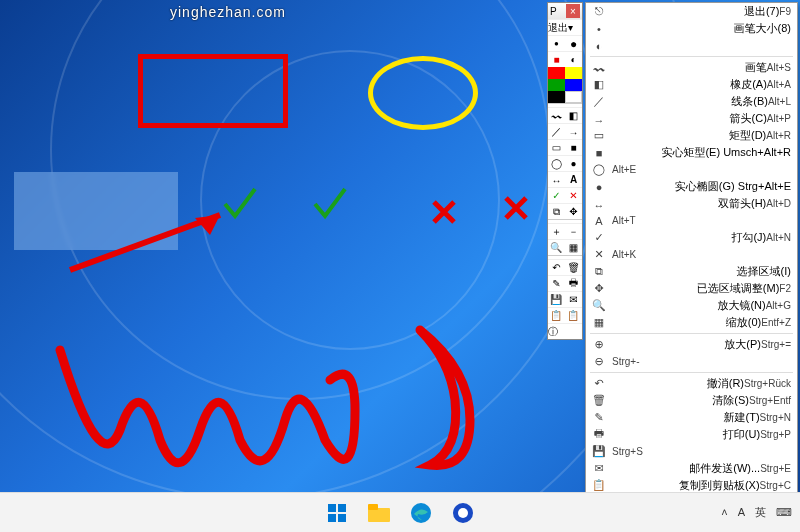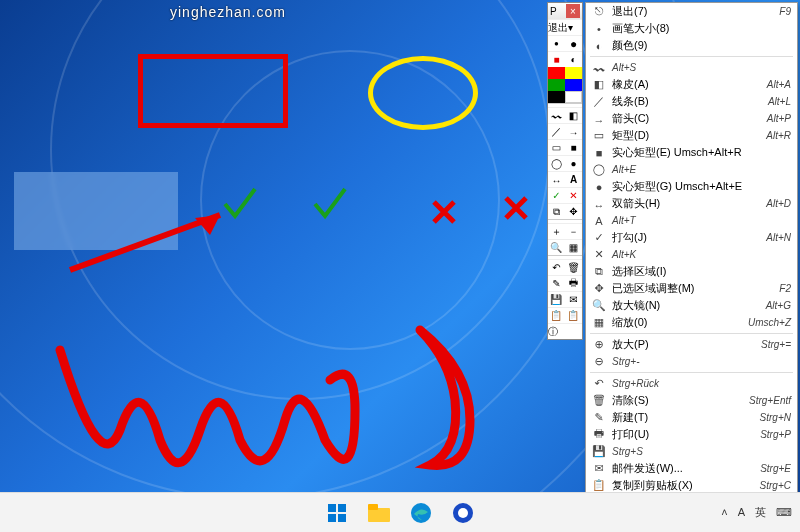--- a/index.html
+++ b/index.html
@@ -30,22 +30,22 @@
   .tool-panel .row { display: flex; align-items: center; justify-content: flex-start; height: 16px; border-top: 1px solid #eee; cursor: pointer; }
   .tool-panel .half { width: 50%; display: flex; align-items: center; justify-content: center; }
   .tool-panel .sep { height: 4px; border-top: 1px solid #ccc; }
   .swatch-grid { display: grid; grid-template-columns: 1fr 1fr; }
   .sw { height: 12px; }
 
   
   .menu { position: absolute; top: 2px; right: 2px; width: 213px; background: #fff; border: 1px solid #999; box-shadow: 2px 2px 6px rgba(0,0,0,0.3); }
   .menu-row { display: flex; align-items: center; height: 17px; padding: 0 6px 0 26px; position: relative; cursor: pointer; }
   .menu-row .ic { position: absolute; left: 5px; width: 16px; text-align: center; color: #444; font-size: 11px; }
-  .menu-row .lbl { flex: 1; color: #000; white-space: nowrap; }
-  .menu-row .sc  { color: #444; font-size: 10px; white-space: nowrap; font-style: italic; }
+  .menu-row .lbl { flex: 1; color: #000; white-space: nowrap; text-align: right; }
+  .menu-row .sc  { color: #444; font-size: 10px; white-space: nowrap; }
   .menu-sep { height: 1px; margin: 2px 4px; background: #ddd; }
 </style>
 </head>
 <body>
 
 <div class="desktop">
   <div class="swirl s1"></div>
   <div class="swirl s2"></div>
   <div class="swirl s3"></div>
   <div class="swirl s4"></div>
@@ -170,26 +170,26 @@
         <span class="lbl">退出(7)</span>
         <span class="sc">F9</span>
       </div>
       <div class="menu-row">
         <span class="ic">•</span>
         <span class="lbl">画笔大小(8)</span>
         <span class="sc"></span>
       </div>
       <div class="menu-row">
         <span class="ic">◐</span>
-        <span class="lbl">颜色(9)</span>
         <span class="sc"></span>
       </div>
       <div class="menu-sep"></div>
       <div class="menu-row">
         <span class="ic">〰</span>
+        <span class="lbl">画笔</span>
         <span class="sc">Alt+S</span>
       </div>
       <div class="menu-row">
         <span class="ic">◧</span>
         <span class="lbl">橡皮(A)</span>
         <span class="sc">Alt+A</span>
       </div>
       <div class="menu-row">
         <span class="ic">／</span>
         <span class="lbl">线条(B)</span>
@@ -209,21 +209,21 @@
         <span class="ic">■</span>
         <span class="lbl">实心矩型(E) Umsch+Alt+R</span>
         <span class="sc"></span>
       </div>
       <div class="menu-row">
         <span class="ic">◯</span>
         <span class="sc">Alt+E</span>
       </div>
       <div class="menu-row">
         <span class="ic">●</span>
-        <span class="lbl">实心矩型(G) Umsch+Alt+E</span>
+        <span class="lbl">实心椭圆(G) Strg+Alt+E</span>
         <span class="sc"></span>
       </div>
       <div class="menu-row">
         <span class="ic">↔</span>
         <span class="lbl">双箭头(H)</span>
         <span class="sc">Alt+D</span>
       </div>
       <div class="menu-row">
         <span class="ic">A</span>
         <span class="sc">Alt+T</span>
@@ -248,35 +248,36 @@
         <span class="sc">F2</span>
       </div>
       <div class="menu-row">
         <span class="ic">🔍</span>
         <span class="lbl">放大镜(N)</span>
         <span class="sc">Alt+G</span>
       </div>
       <div class="menu-row">
         <span class="ic">▦</span>
         <span class="lbl">缩放(0)</span>
-        <span class="sc">Umsch+Z</span>
+        <span class="sc">Entf+Z</span>
       </div>
       <div class="menu-sep"></div>
       <div class="menu-row">
         <span class="ic">⊕</span>
         <span class="lbl">放大(P)</span>
         <span class="sc">Strg+=</span>
       </div>
       <div class="menu-row">
         <span class="ic">⊖</span>
         <span class="sc">Strg+-</span>
       </div>
       <div class="menu-sep"></div>
       <div class="menu-row">
         <span class="ic">↶</span>
+        <span class="lbl">撤消(R)</span>
         <span class="sc">Strg+Rück</span>
       </div>
       <div class="menu-row">
         <span class="ic">🗑</span>
         <span class="lbl">清除(S)</span>
         <span class="sc">Strg+Entf</span>
       </div>
       <div class="menu-row">
         <span class="ic">✎</span>
         <span class="lbl">新建(T)</span>

